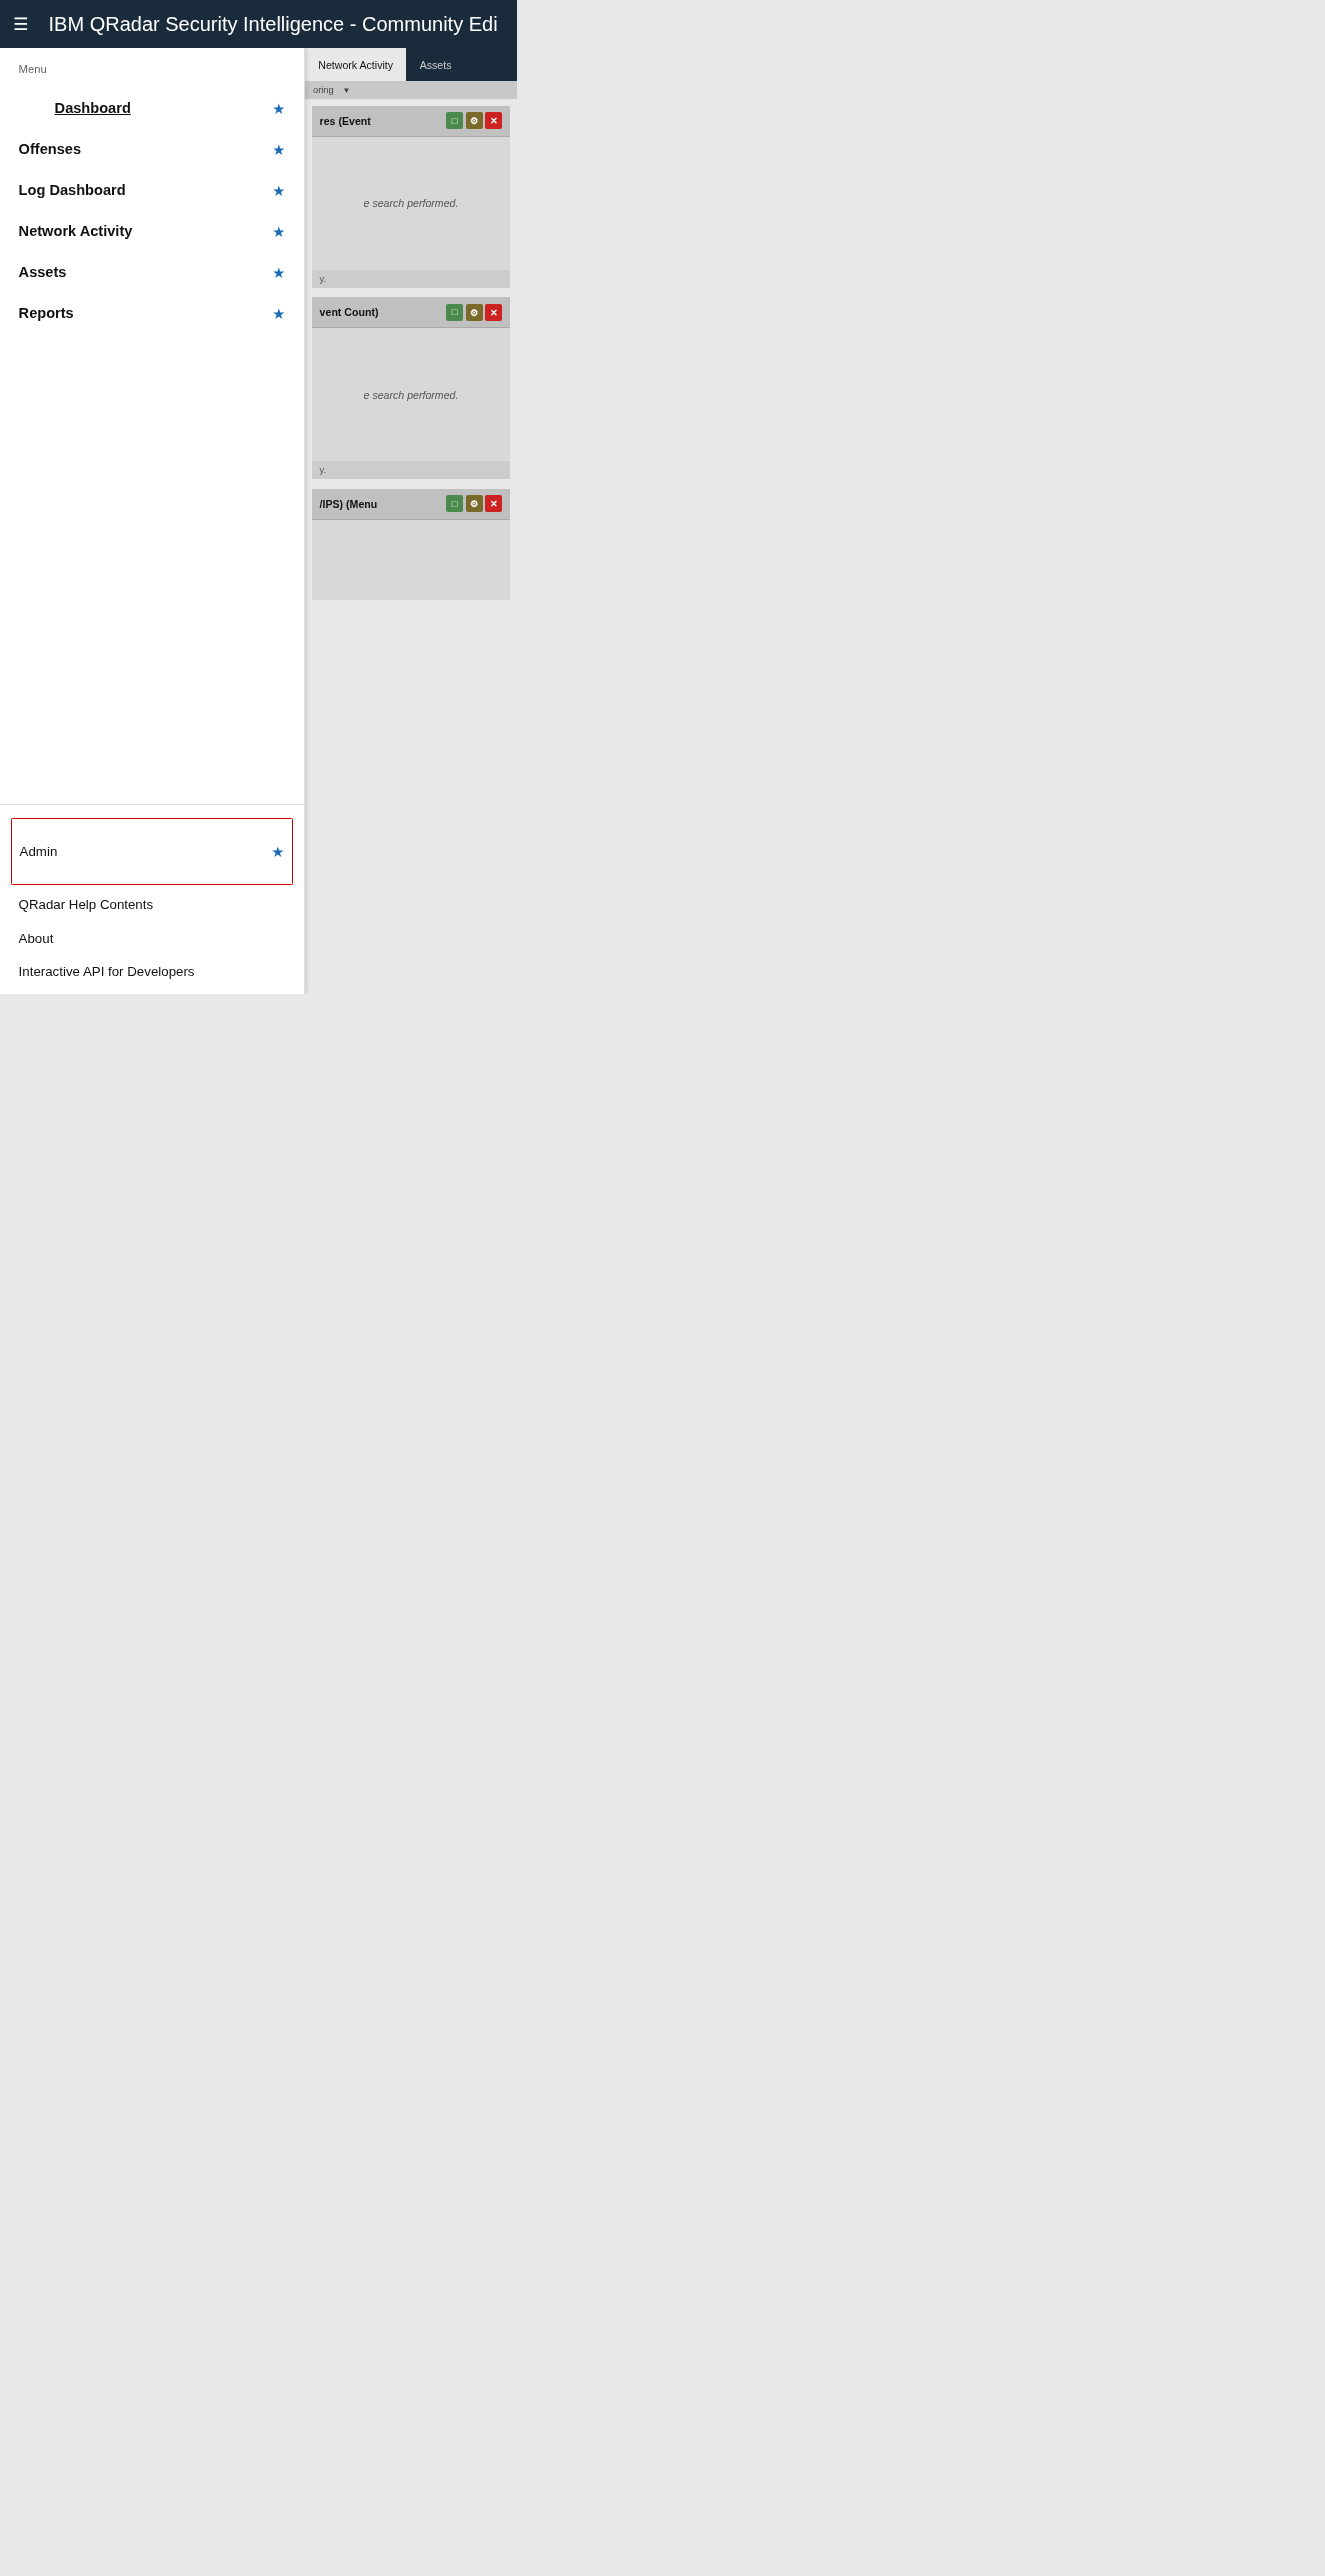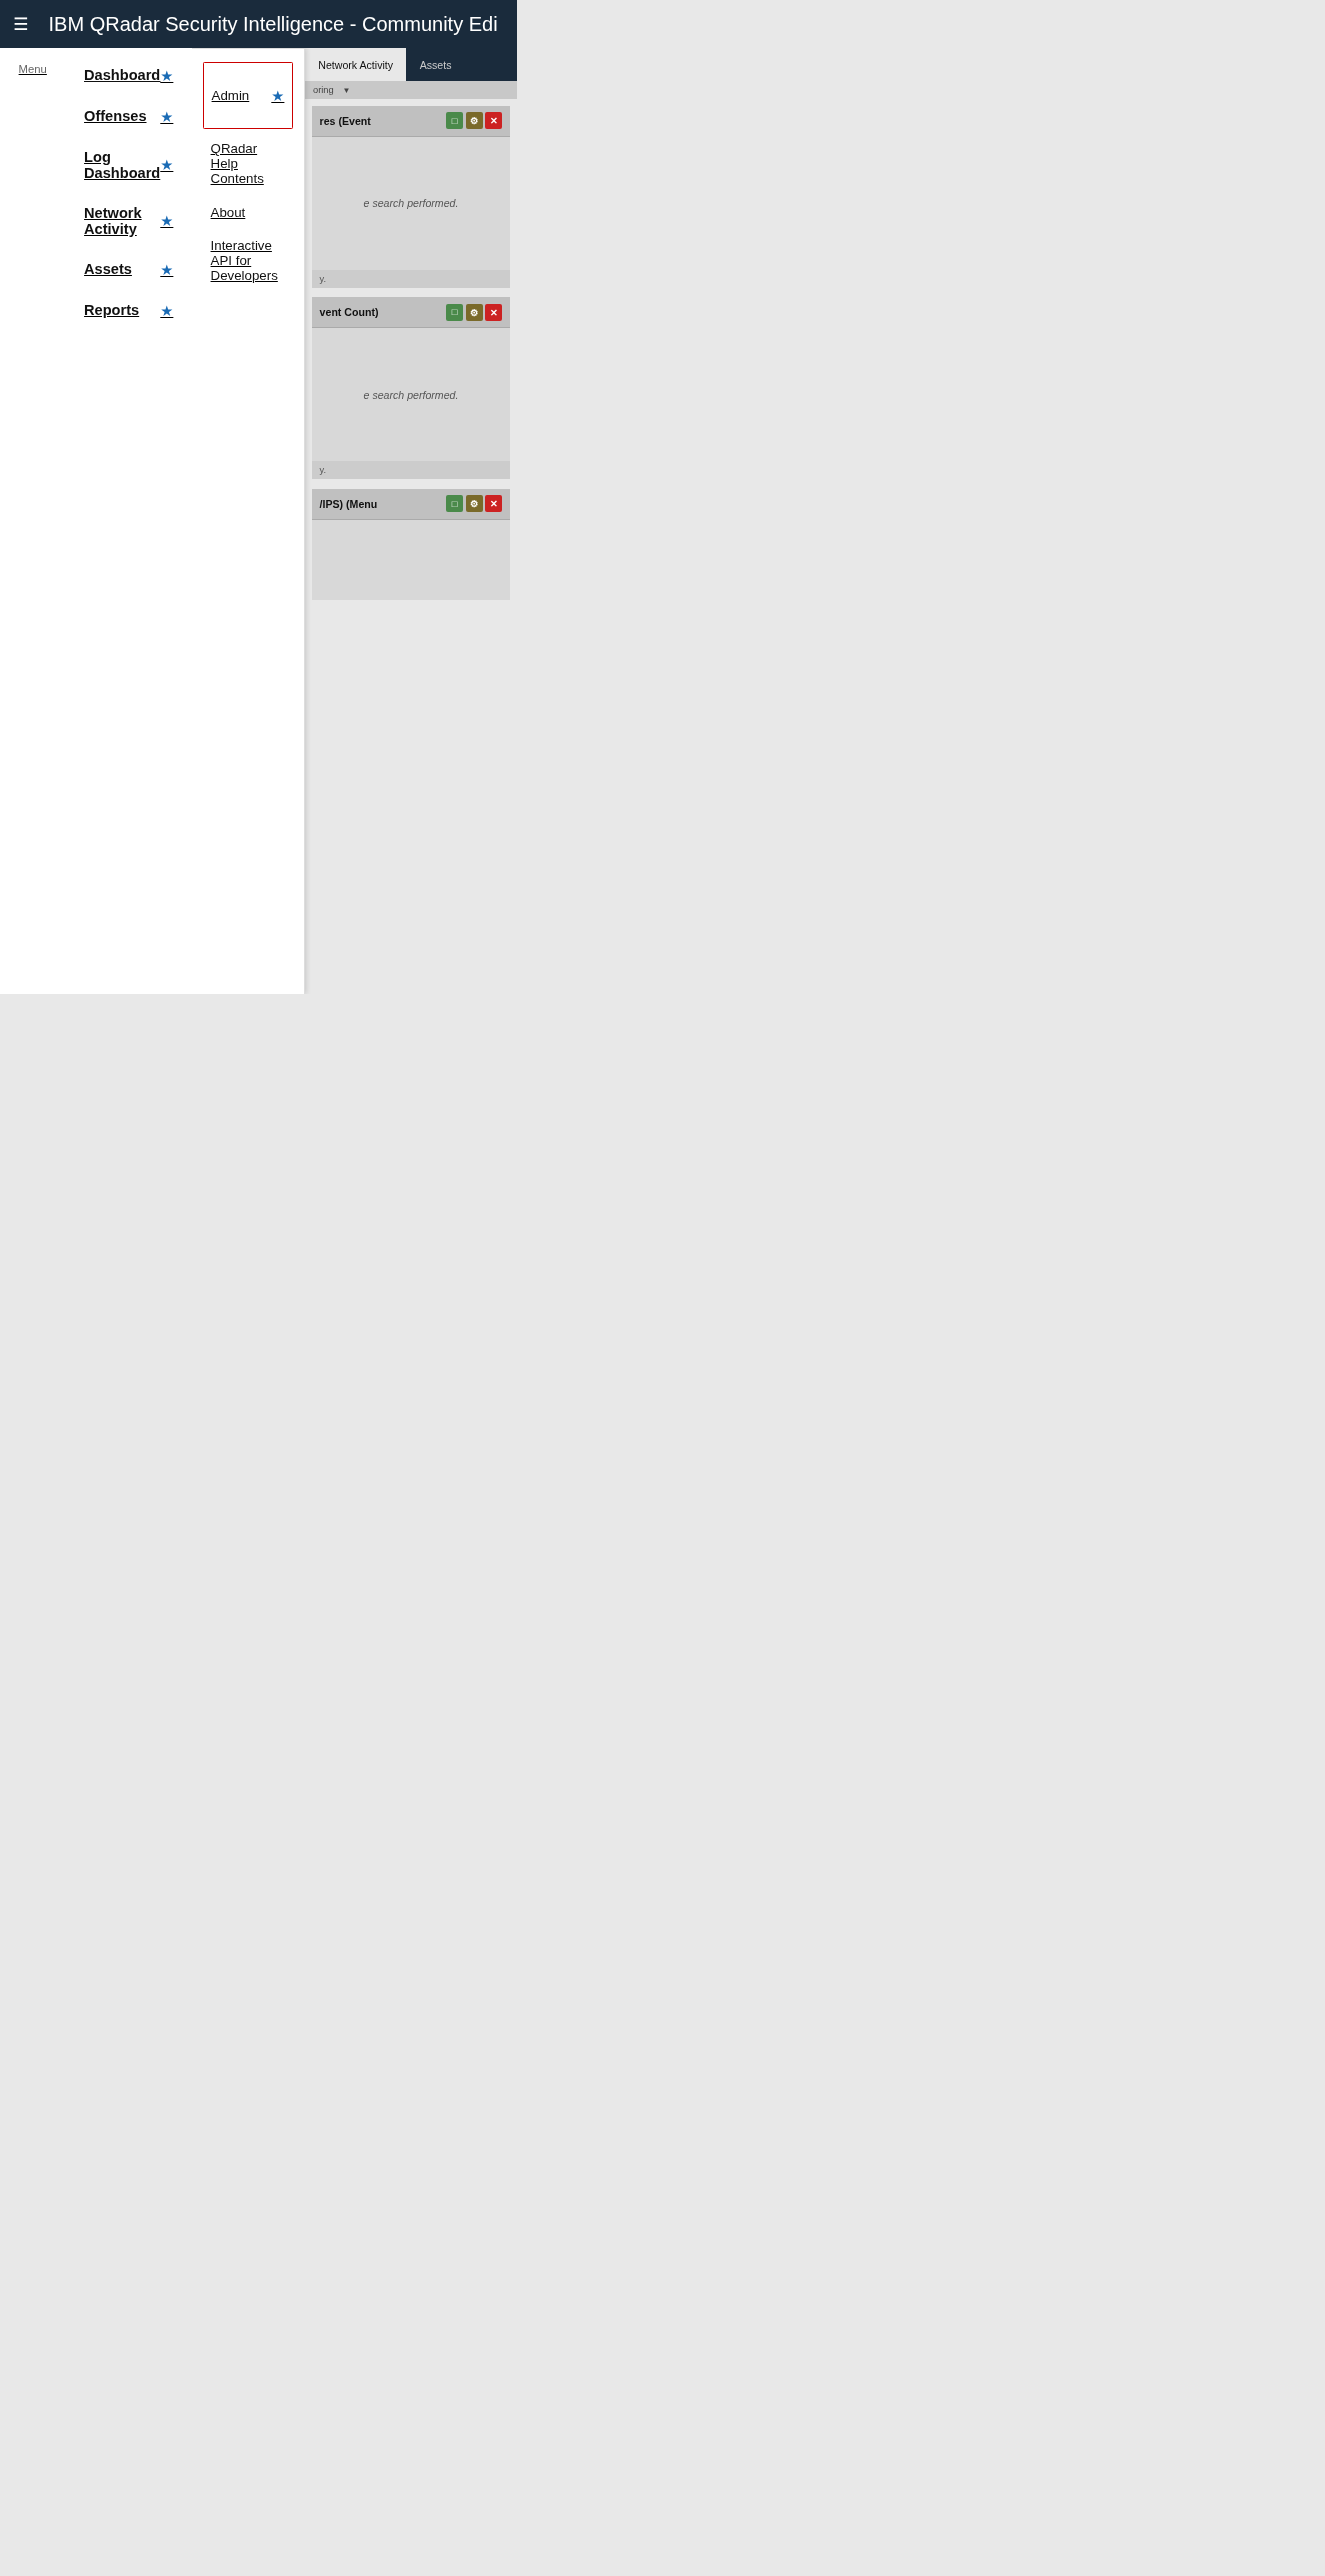--- a/index.html
+++ b/index.html
@@ -44,24 +44,23 @@
     }
 
     
     .sidebar {
       width: 305px;
       background: #ffffff;
       min-height: 946px;
       position: relative;
       z-index: 10;
       display: flex;
-      flex-direction: row;
+      flex-direction: column;
       border-right: 0.7px solid #ddd;
       box-shadow: 1.3px 0 5.3px rgba(0,0,0,0.15);
-      text-decoration: underline;
     }
     .sidebar-header {
       padding: 14.6px 18.6px 6.6px 18.6px;
     }
     .sidebar-menu-label {
       color: #666;
       font-size: 11.3px;
       font-weight: normal;
     }
     .sidebar-nav {
@@ -76,20 +75,21 @@
       cursor: pointer;
       border-bottom: none;
     }
     .sidebar-item-label {
       font-size: 14.6px;
       font-weight: bold;
       color: #111;
     }
     .sidebar-item.dashboard .sidebar-item-label {
       text-decoration: underline;
+      margin-left: 36px;
     }
     .star-icon {
       color: #1a6bb5;
       font-size: 14.6px;
     }
 
     
     .sidebar-footer {
       border-top: 0.7px solid #ddd;
       padding: 10.6px 0 5.3px 0;

